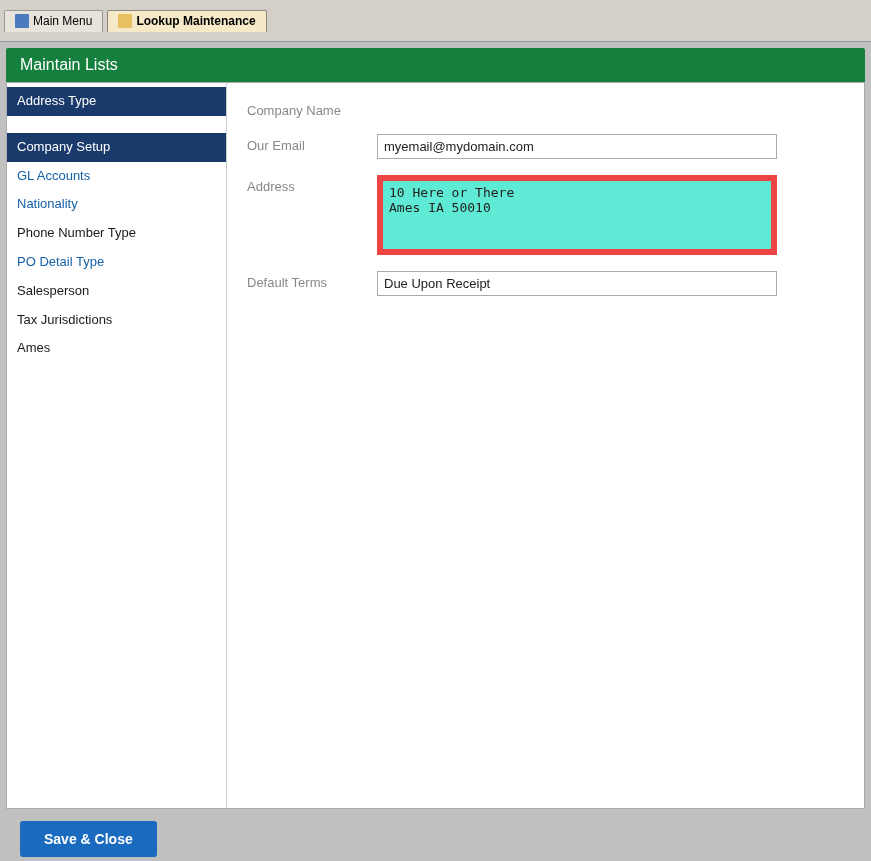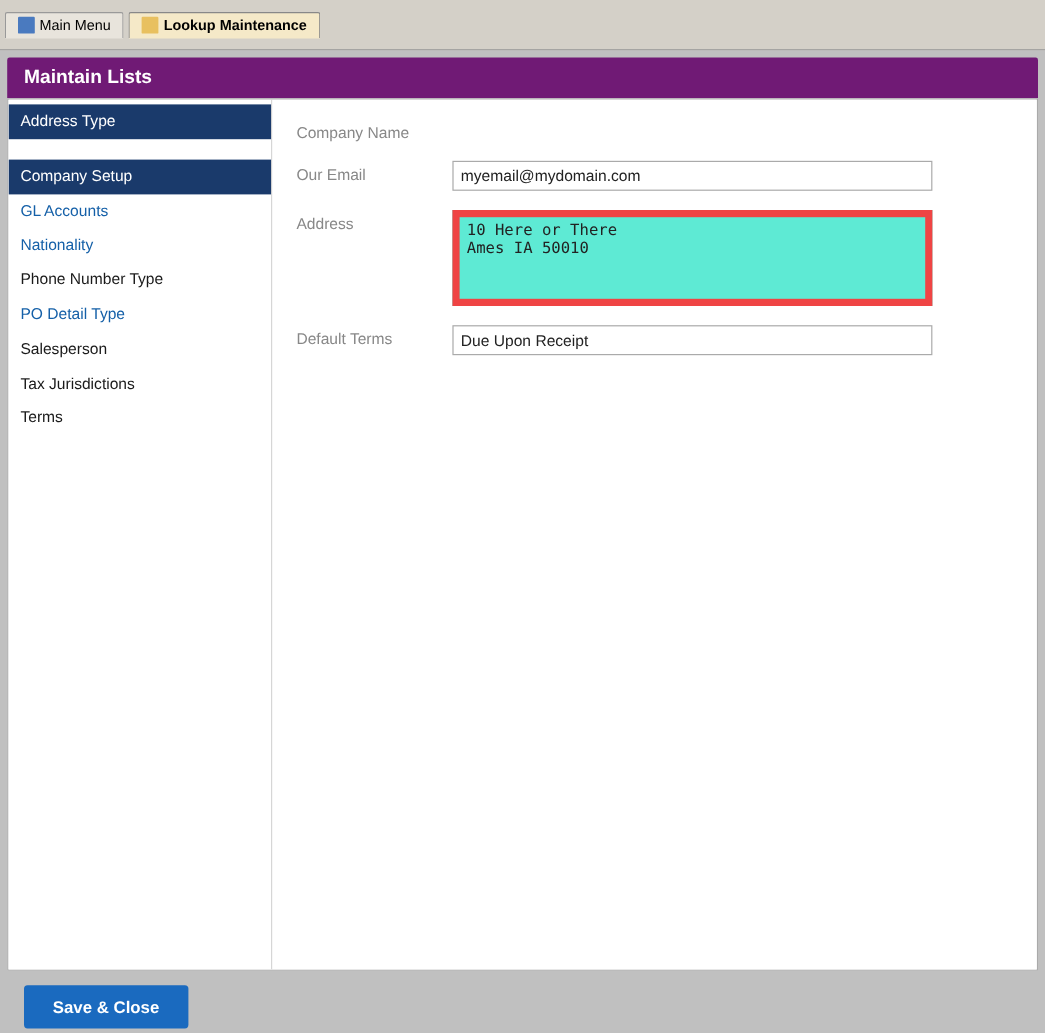--- a/index.html
+++ b/index.html
@@ -59,24 +59,24 @@
     .main-container {
       background: #c0c0c0;
       padding: 6px;
       height: calc(861px - 28px);
       display: flex;
       flex-direction: column;
     }
 
     
     .header-bar {
-      background: #701a75;
+      background: #15803d;
       color: white;
       font-size: 16px;
-      font-weight: bold;
+      font-weight: normal;
       padding: 8px 14px;
       border-radius: 2px 2px 0 0;
     }
 
     
     .content-panel {
       display: flex;
       flex: 1;
       background: white;
       border: 1px solid #aaa;
@@ -210,21 +210,21 @@
       <div class="sidebar-item blue-link">
         <span>PO Detail Type</span>
       </div>
       <div class="sidebar-item">
         <span>Salesperson</span>
       </div>
       <div class="sidebar-item">
         <span>Tax Jurisdictions</span>
       </div>
       <div class="sidebar-item">
-        <span>Terms</span>
+        <span>Ames</span>
       </div>
     </div>
 
     <div class="form-area">
 
       <div class="form-row">
         <div class="form-label">Company Name</div>
       </div>
 
       <div class="form-row">

